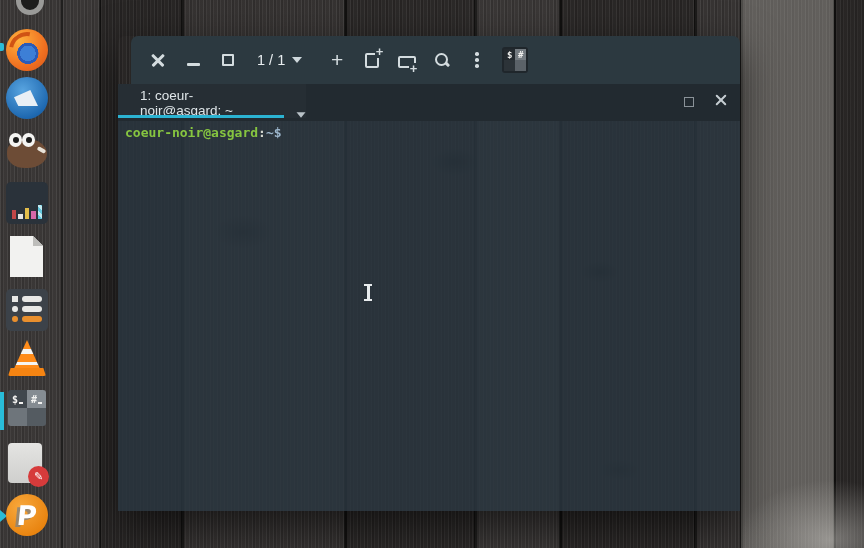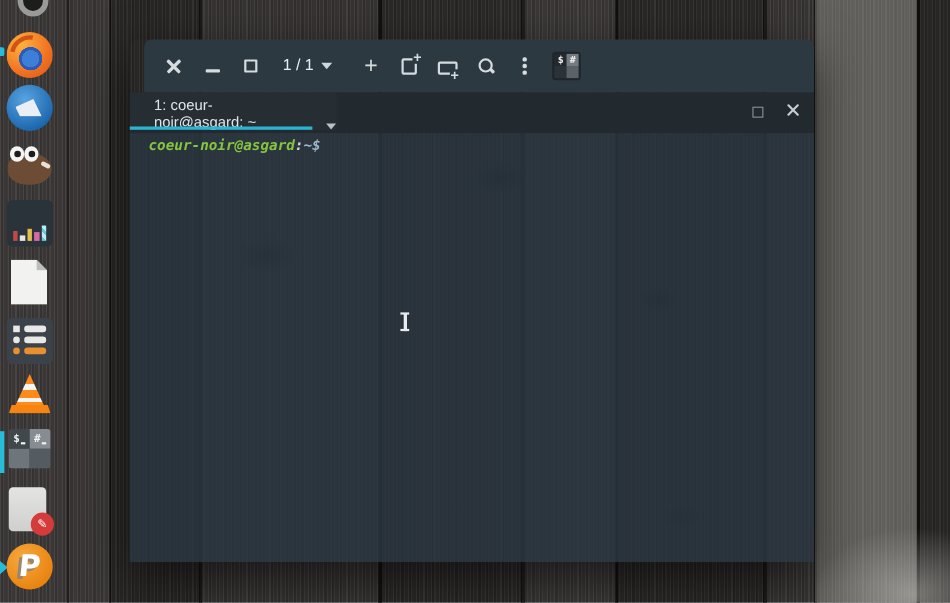--- a/index.html
+++ b/index.html
@@ -160,21 +160,21 @@
   .tab .caret-down { border-top-color:#b9c2c7; transform:scale(0.9); }
   .tab-restore { position:absolute; right:46px; top:13px; width:10px; height:10px;
     border:1.5px solid #8a9298; }
   .tab-close { position:absolute; right:12px; top:9px; width:14px; height:14px; }
   .tab-close::before,.tab-close::after { content:''; position:absolute; left:0; top:6px; width:14px;
     height:2px; background:#c6cdd2; border-radius:1px; }
   .tab-close::before { transform:rotate(45deg); } .tab-close::after { transform:rotate(-45deg); }
 
   .terminal { position:relative; height:390px; background:rgba(42,54,63,0.84);
     font-family:"DejaVu Sans Mono", monospace; font-size:13px; font-weight:bold;
-    padding:4px 17px;font-style:italic; }
+    padding:4px 7px; }
   .p-user  { color:#86c540; }
   .p-colon { color:#d3d7cf; }
   .p-path  { color:#9cb6cc; }
   .p-dollar{ color:#9cb6cc; }
 
   .ibeam { position:absolute; left:245px; top:162px; width:10px; height:20px; }
   .ibeam::before { content:''; position:absolute; left:4px; top:2px; width:2.5px; height:16px;
     background:#e8ecee; }
   .ibeam::after { content:''; position:absolute; left:1px; top:1px; width:8px; height:2px;
     background:#e8ecee; box-shadow:0 15px 0 #e8ecee; }

